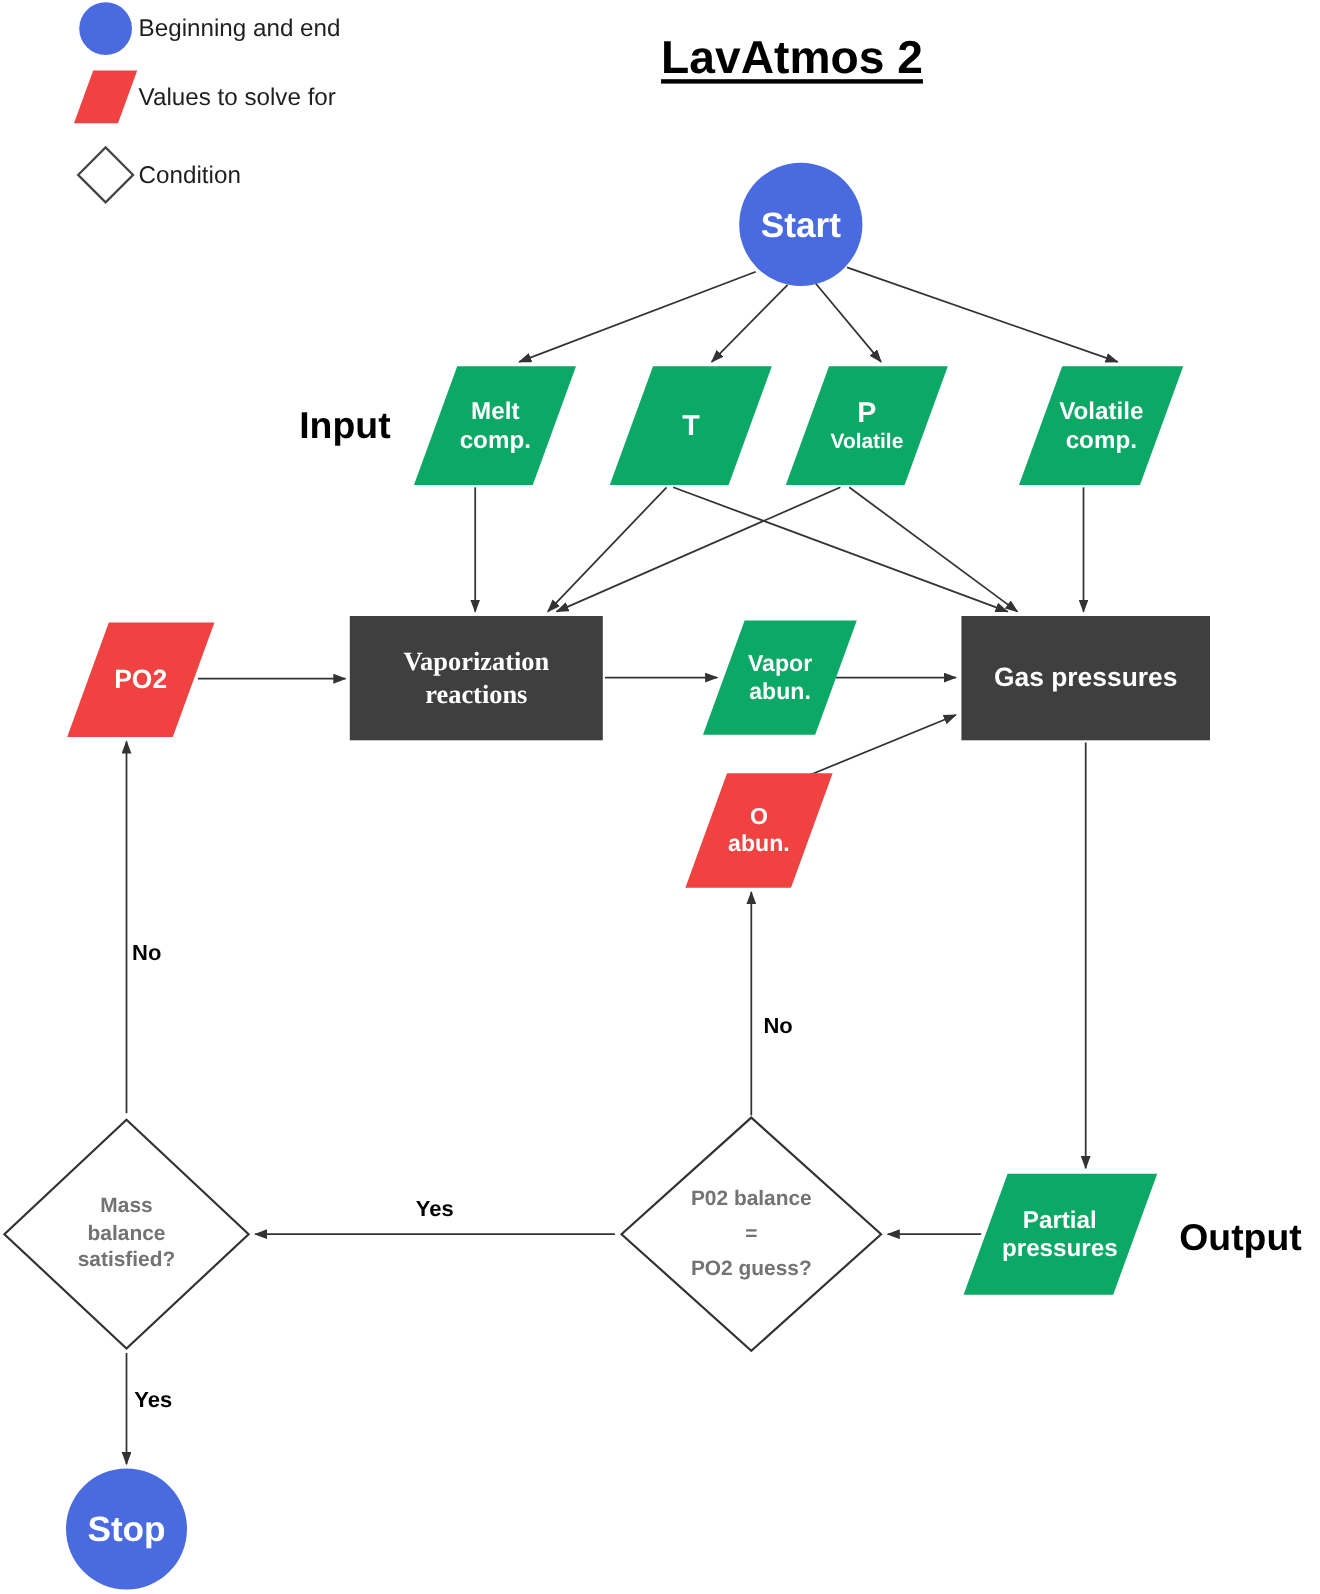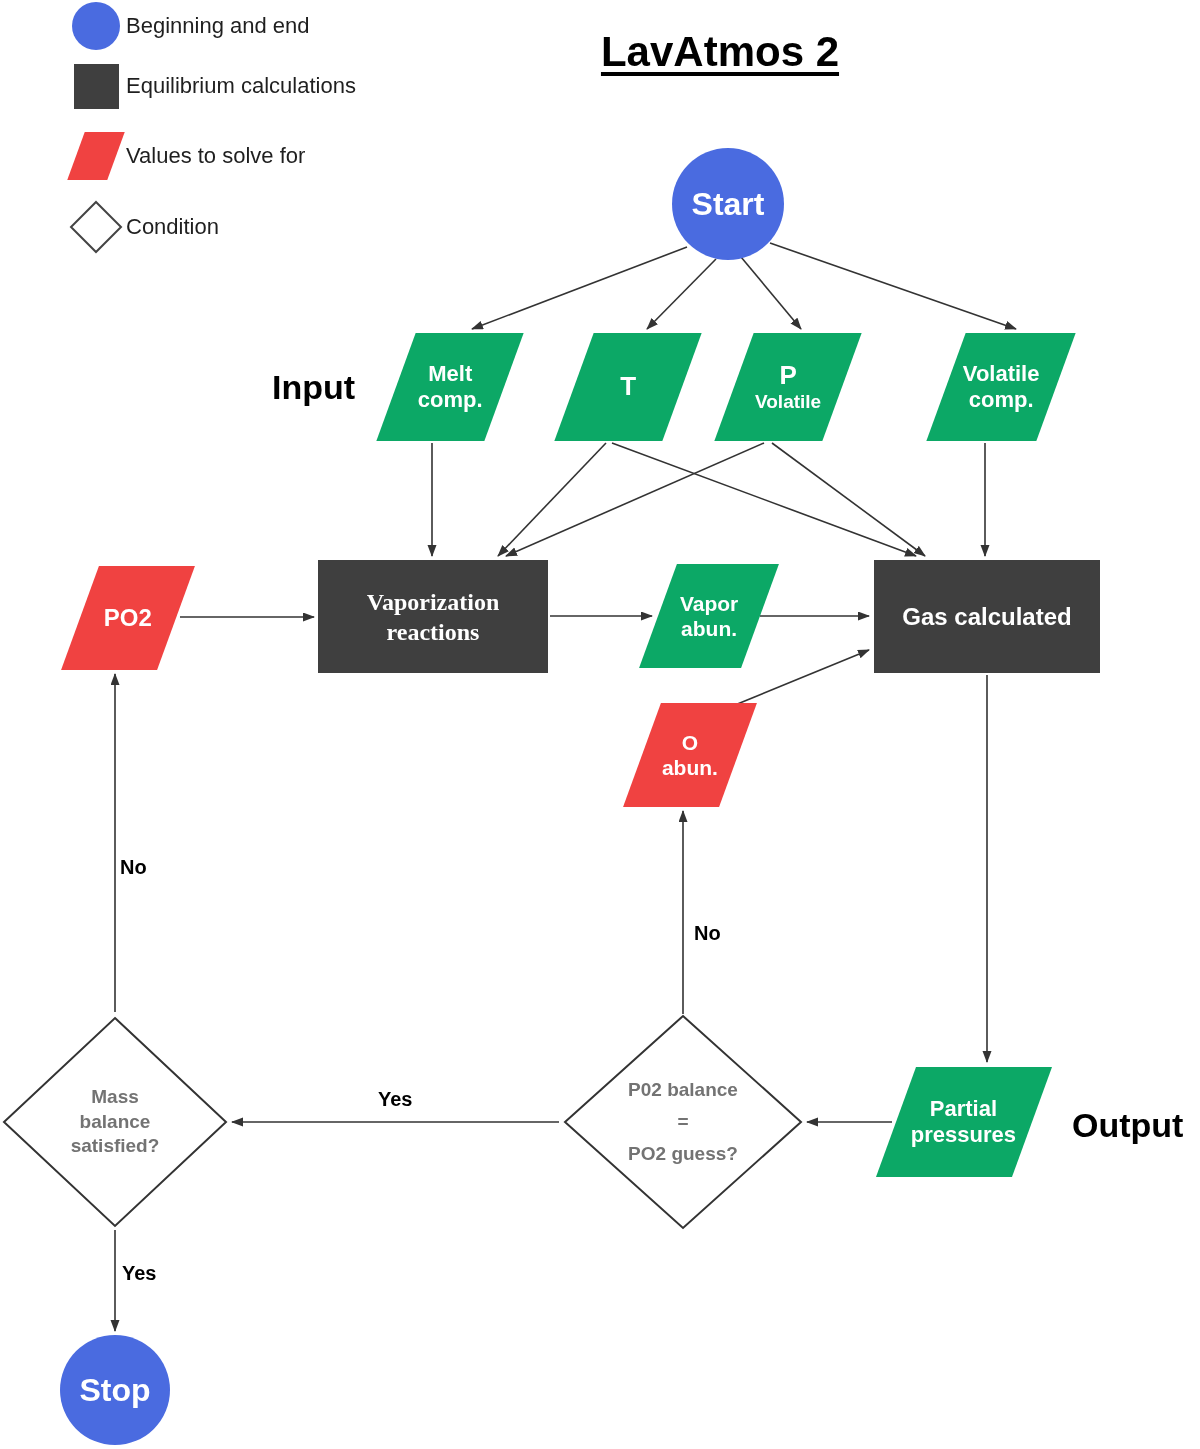--- a/index.html
+++ b/index.html
@@ -89,26 +89,20 @@
 
   <div class="title">LavAtmos 2</div>
 
   <div class="legend">
     <div class="legend-row mb12">
       <div class="shape-cell">
           <div class="lg-circle"></div>
         </div>
       <div class="legend-label">Beginning and end</div>
     </div>
-    <div class="legend-row mb22">
-      <div class="shape-cell">
-          <div class="lg-square"></div>
-        </div>
-      <div class="legend-label">Equilibrium calculations</div>
-    </div>
     <div class="legend-row mb20">
       <div class="shape-cell">
           <div class="lg-para red"></div>
         </div>
       <div class="legend-label">Values to solve for</div>
     </div>
     <div class="legend-row">
       <div class="shape-cell">
         <svg width="54" height="54" viewBox="0 0 54 54">
           <polygon points="27,2 52,27 27,52 2,27" fill="#ffffff" stroke="#444" stroke-width="2"></polygon>
@@ -164,21 +158,21 @@
   </div>
 
   <div class="node pnode green" style="left:658px; top:564px; width:102px; height:104px;">
     <div class="unskew fs21">
       <span class="ln">Vapor</span>
       <span class="ln">abun.</span>
     </div>
   </div>
 
   <div class="node rect-node" style="left:874px; top:560px; width:226px; height:113px;">
-    <span class="ln">Gas calculated</span>
+    <span class="ln">Gas pressures</span>
   </div>
 
   <div class="node pnode red" style="left:642px; top:703px; width:96px; height:104px;">
     <div class="unskew fs21">
       <span class="ln">O</span>
       <span class="ln">abun.</span>
     </div>
   </div>
 
   <div class="node pnode green" style="left:896px; top:1067px; width:136px; height:110px;">

